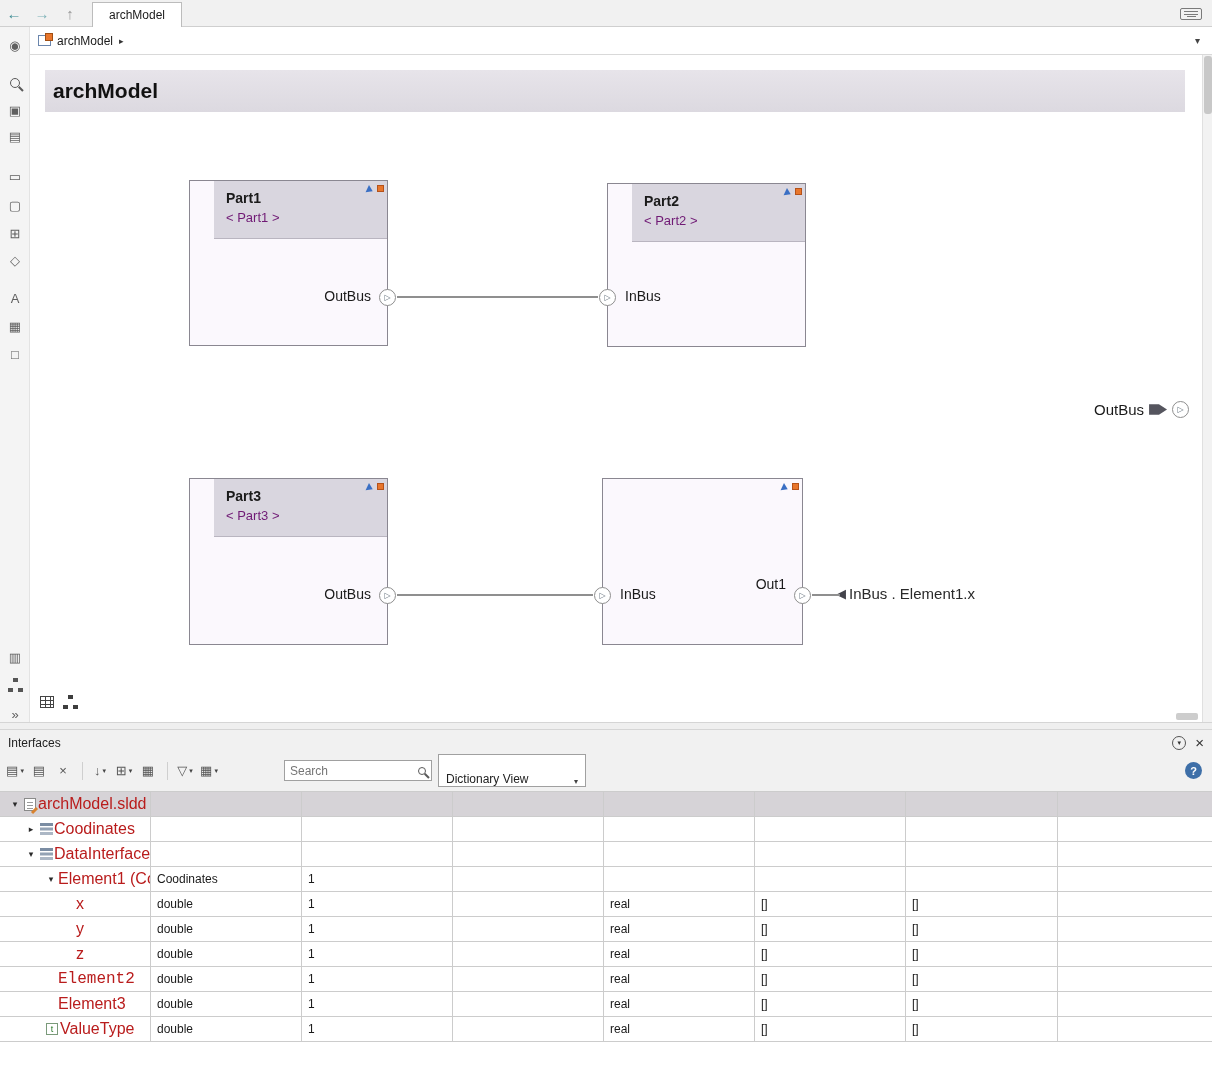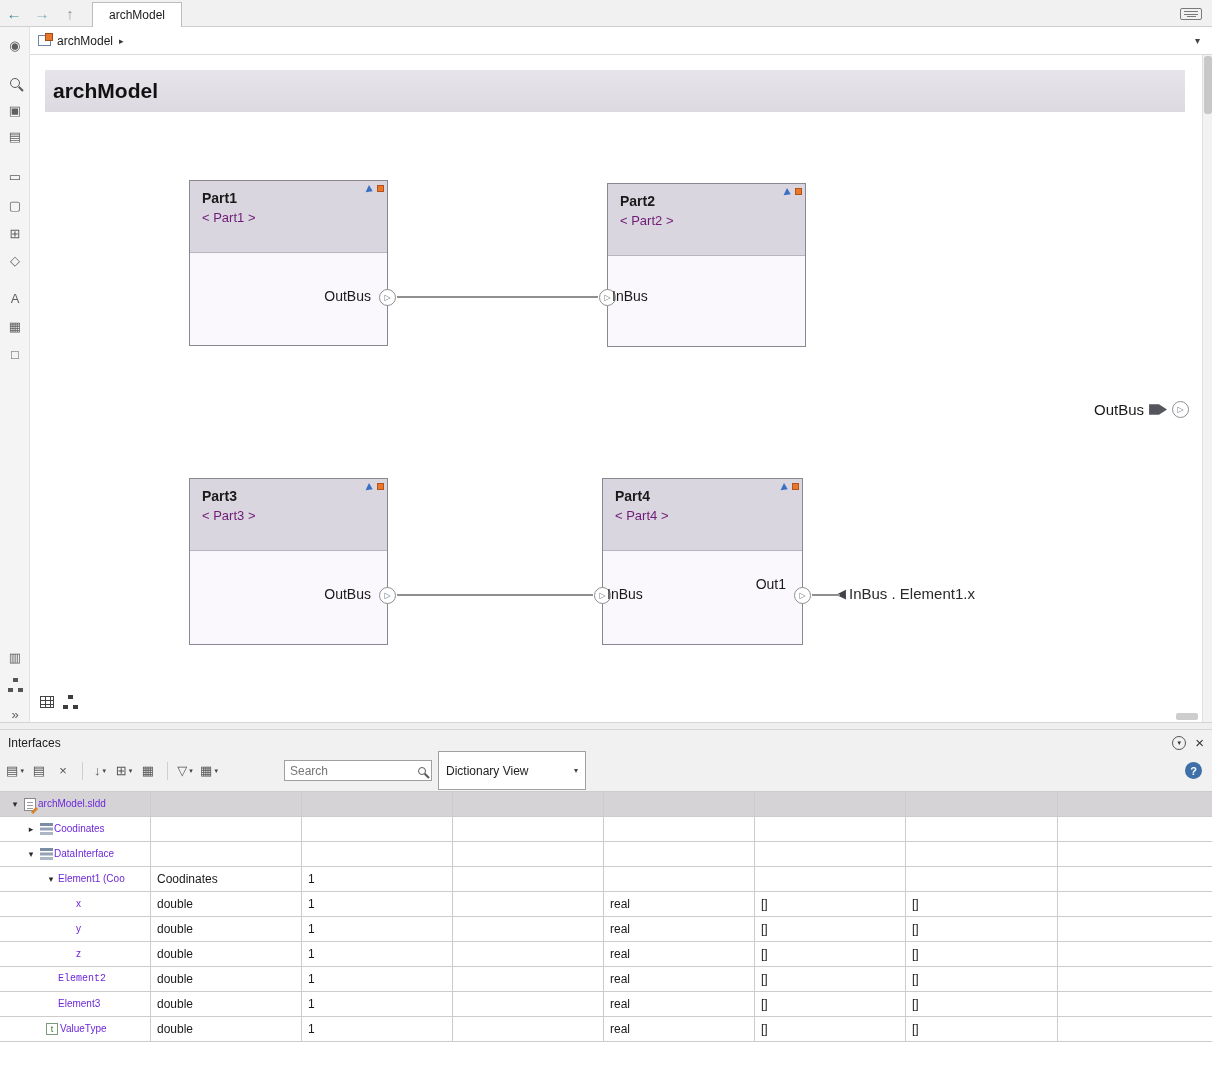--- a/index.html
+++ b/index.html
@@ -40,34 +40,34 @@
   .icon-grid::after { content:""; position:absolute; top:0; bottom:0; left:4px; width:1px; background:#444; box-shadow:5px 0 0 #444; }
   .icon-orgchart.dark::before, .icon-orgchart.dark::after { background:#3d3d3d; box-shadow:10px 0 0 #3d3d3d; }
   .icon-orgchart.dark::before { box-shadow:none; }
 
   
   .canvas { position:absolute; left:30px; top:55px; right:0; height:667px; background:#fff; overflow:hidden; }
   .title-band { position:absolute; left:15px; top:15px; width:1140px; height:42px; background:linear-gradient(var(--title-band,#e7e4ea), #dcd9e0); display:flex; align-items:center; padding-left:8px; }
   .title-band span { font-size:21px; font-weight:bold; color:#111; }
 
   .block { position:absolute; background:var(--block-body,#fbf8fd); border:1px solid #8a8791; }
-  .block-header { height:72px; background:var(--block-header,#d9d6df); border-bottom:1px solid #b9b5c0; padding:9px 0 0 12px; }
+  .block-header { height:58px; background:var(--block-header,#d9d6df); border-bottom:1px solid #b9b5c0; padding:9px 0 0 12px;margin-left:24px; }
   .block-name { font-size:14px; font-weight:bold; color:#1a1a1a; }
   .block-stereo { font-size:13px; color:#701a75; margin-top:4px; }
   .badge { position:absolute; top:3px; right:3px; width:17px; height:11px; }
   .badge-arrow { position:absolute; left:0; top:2px; width:0; height:0; border-top:4px solid transparent; border-bottom:4px solid transparent; border-left:6px solid var(--badge-blue,#3a6fc4); transform:rotate(25deg); }
   .badge-square { position:absolute; right:0; top:1px; width:7px; height:7px; background:var(--badge-orange,#e8762c); border:1px solid #b5521a; }
 
   .port-circle { width:17px; height:17px; border-radius:50%; background:#fff; border:1.5px solid #8e8e8e; display:flex; align-items:center; justify-content:center; font-size:8px; color:#66727e; flex:none; }
   .port-circle.abs { position:absolute; }
   .port-circle.abs.right { right:-9px; }
   .port-circle.abs.left { left:-9px; }
   .port-label { position:absolute; font-size:14px; color:#1a1a1a; white-space:nowrap; }
   .port-label.right { right:16px; }
-  .port-label.left { left:4px; }
+  .port-label.left { left:17px; }
 
   .wire { position:absolute; height:1.5px; background:#8f8f8f; }
 
   .sig { position:absolute; display:flex; align-items:center; gap:3px; font-size:15px; color:#2a2a2a; }
   .sig-anchor { font-size:13px; color:#43434b; }
 
   .ext { position:absolute; display:flex; align-items:center; gap:5px; font-size:15px; color:#1a1a1a; }
   .ext-pent { width:18px; height:15px; background:#55555e; clip-path:polygon(0 15%, 55% 15%, 100% 50%, 55% 85%, 0 85%); }
 
   .canvas-badges { position:absolute; left:10px; top:640px; display:flex; gap:9px; align-items:center; }
@@ -86,35 +86,35 @@
   .collapse-btn { width:14px; height:14px; border:1px solid #555; border-radius:50%; display:flex; align-items:center; justify-content:center; font-size:7px; color:#333; }
   .close-btn { font-size:15px; color:#333; line-height:1; }
 
   .panel-toolbar { position:absolute; top:25px; left:0; right:0; height:31px; display:flex; align-items:center; padding:0 4px; }
   .tb-btn { height:22px; min-width:22px; display:flex; align-items:center; justify-content:center; color:#555; font-size:13px; padding:0 2px; margin-right:2px; }
   .tb-caret { font-size:7px; color:#444; margin-left:2px; }
   .tb-sep { width:1px; height:18px; background:#cfcfcf; margin:0 6px; }
   .search-box { width:148px; height:21px; border:1px solid #a0a0a0; background:#fff; display:flex; align-items:center; margin-left:62px; padding:0 5px; }
   .search-box input { border:none; outline:none; flex:1; font-size:12px; font-family:inherit; color:#333; background:transparent; min-width:0; }
   .search-box .icon-magnifier { width:8px; height:8px; }
-  .view-select { width:148px; height:39px; border:1px solid #a0a0a0; background:#fff; display:flex; align-items:center; justify-content:space-between; padding:0 7px; font-size:12px; color:#222; margin-left:6px; }
+  .view-select { width:148px; height:33px; border:1px solid #a0a0a0; background:#fff; display:flex; align-items:flex-end; justify-content:space-between; padding:0 7px; font-size:12px; color:#222; margin-left:6px; }
   .vs-caret { font-size:8px; color:#444; }
   .help-btn { margin-left:auto; margin-right:6px; width:17px; height:17px; border-radius:50%; background:#3e6fa8; color:#fff; font-size:11px; font-weight:bold; display:flex; align-items:center; justify-content:center; }
 
   .iface-table { position:absolute; left:0; right:0; top:61px; bottom:0; background:#fff; border-top:1px solid #cccccc; }
   .trow, .thead-row { display:grid; grid-template-columns:151px 151px 151px 151px 151px 151px 152px auto; }
   .th { height:26px; line-height:26px; text-align:center; font-size:12px; color:#3c3c3c; border-right:1px solid #cccccc; border-bottom:1px solid #bdbdbd; background:#fdfdfd; overflow:hidden; }
   .th:last-child { border-right:none; }
   .td { height:25px; line-height:24px; font-size:12px; color:#1a1a1a; border-right:1px solid #cccccc; border-bottom:1px solid #cccccc; padding:0 6px; overflow:hidden; white-space:nowrap; background:#fff; }
   .td:last-child { border-right:none; }
   .trow.selected .td { background:var(--selected-row,#d6d3d7); }
   .namecell { display:flex; align-items:center; padding-right:0; }
   .tarrow { width:14px; text-align:center; font-size:9px; color:#2a2a2a; flex:none; }
   .ticon { width:16px; flex:none; display:flex; justify-content:center; align-items:center; }
-  .tlabel { font-size:10px; color:#6d28d9; white-space:nowrap; }
+  .tlabel { font-size:16px; color:#b91c1c; white-space:nowrap; }
 
   .ti-dict { width:12px; height:13px; border:1px solid #8a8a8a; background:#fff; position:relative; display:inline-block; }
   .ti-dict::before { content:""; position:absolute; left:2px; top:3px; right:2px; height:1px; background:#9a9a9a; box-shadow:0 3px 0 #9a9a9a, 0 6px 0 #9a9a9a; }
   .ti-dict::after { content:""; position:absolute; right:-3px; bottom:-2px; width:7px; height:3px; background:#d8822f; transform:rotate(-45deg); }
   .ti-int { width:13px; height:12px; position:relative; display:inline-block; }
   .ti-int::before { content:""; position:absolute; top:0; left:0; width:13px; height:3px; background:#7b8da3; box-shadow:0 4.5px 0 #93a2b4, 0 9px 0 #acb7c5; }
   .ti-vt { width:12px; height:12px; border:1px solid #7a9a7a; background:#fff; font-size:9px; line-height:10px; text-align:center; color:#2a7a2a; display:inline-block; }
   .ti-vt::after { content:"t"; }
 </style>
 </head>
@@ -221,24 +221,20 @@
           <div class="block-stereo">&lt; Part3 &gt;</div>
         </div>
         <div class="badge">
           <span class="badge-arrow"></span>
           <span class="badge-square"></span>
         </div>
         <div class="port-circle abs right" style="top: 108px;">▷</div>
         <div class="port-label right" style="top: 107px;">OutBus</div>
       </div>
       <div class="block" style="left: 572px; top: 423px; width: 201px; height: 167px;">
-        <div class="block-header">
-          <div class="block-name">Part4</div>
-          <div class="block-stereo">&lt; Part4 &gt;</div>
-        </div>
         <div class="badge">
           <span class="badge-arrow"></span>
           <span class="badge-square"></span>
         </div>
         <div class="port-circle abs left" style="top: 108px;">▷</div>
         <div class="port-label left" style="top: 107px;">InBus</div>
         <div class="port-circle abs right" style="top: 108px;">▷</div>
         <div class="port-label right" style="top: 97px;">Out1</div>
       </div>
       <div class="wire" style="left: 367px; top: 241px; width: 201px;"></div>

